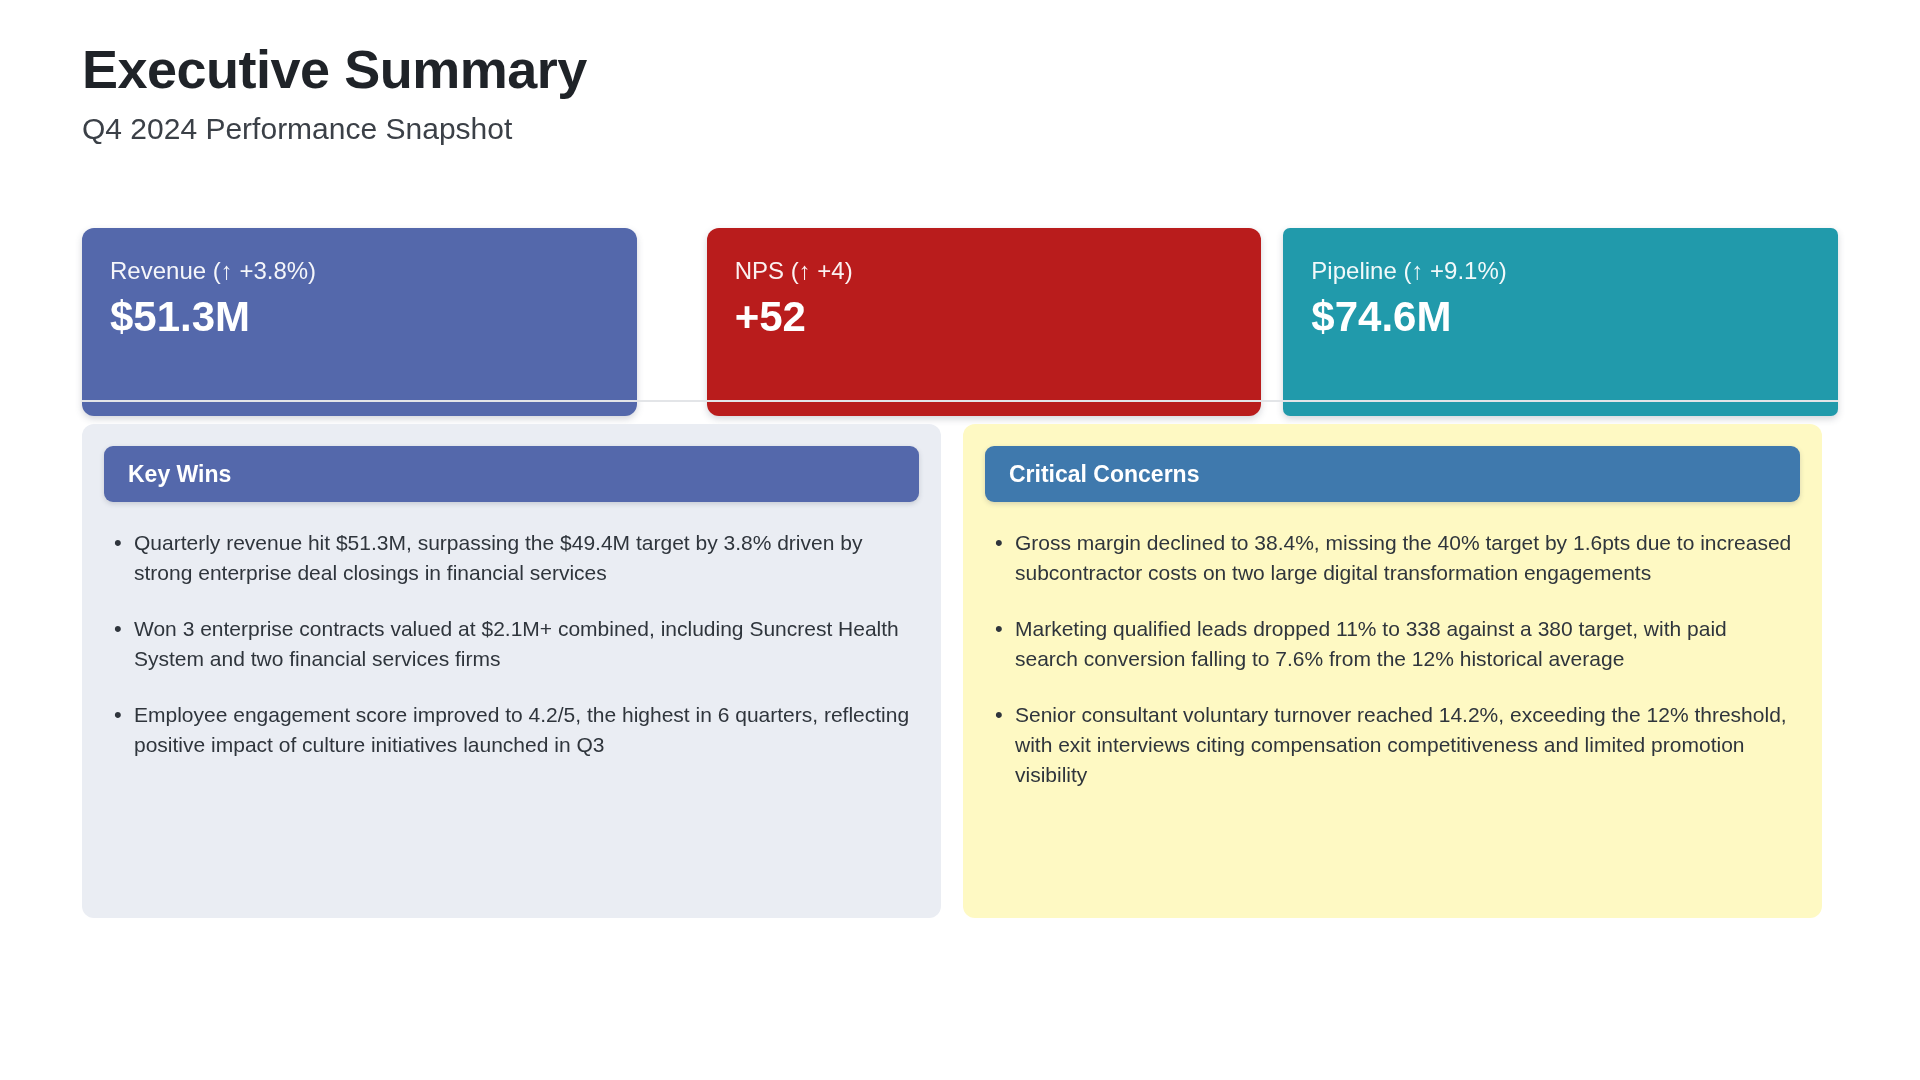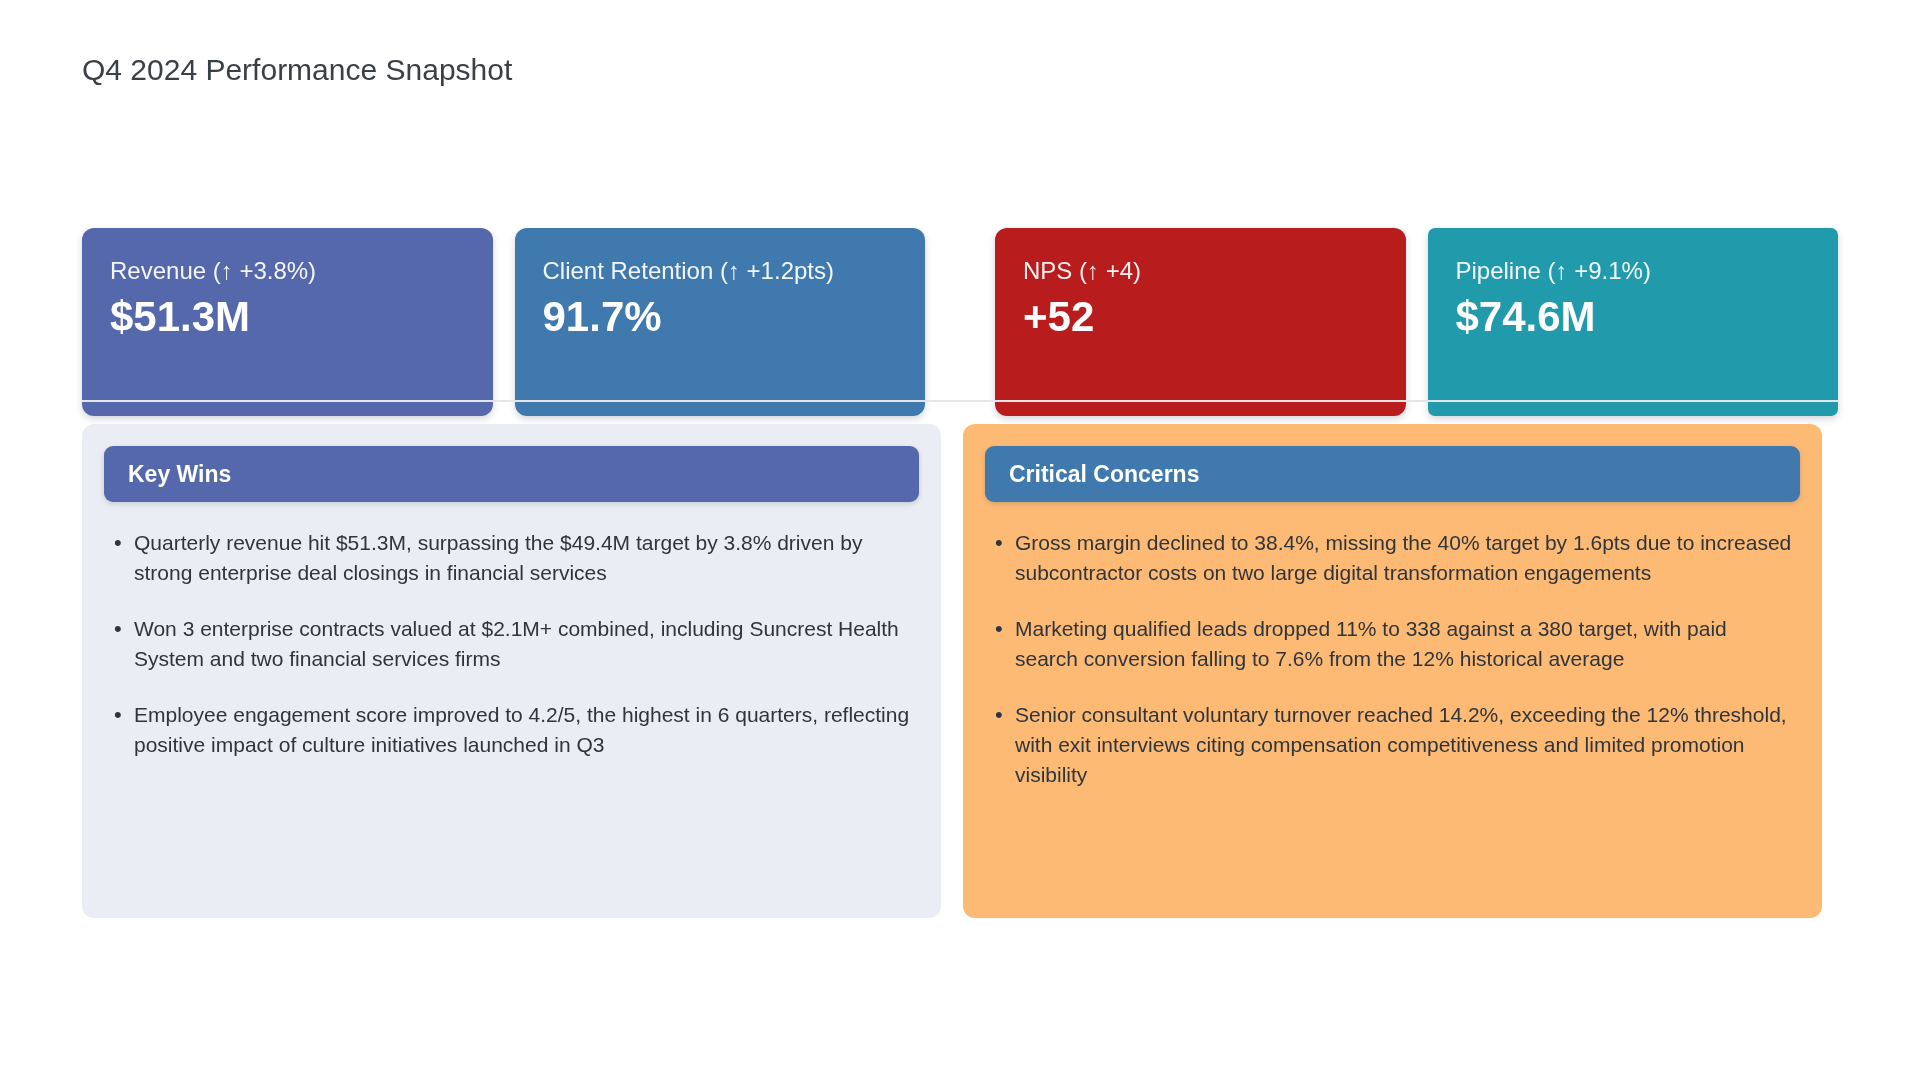--- a/index.html
+++ b/index.html
@@ -148,31 +148,28 @@
     color: #2f353c;
     font-weight: 400;
   }
 </style>
 </head>
 <body>
 
 <div class="slide">
 
   <div class="header">
+    <div class="page-title">Executive Summary</div>
     <div class="page-subtitle">Q4 2024 Performance Snapshot</div>
   </div>
 
   <div class="kpi-row" id="kpi-row">
       <div class="kpi-card" style="background: rgb(84, 104, 171);">
         <div class="kpi-label">Revenue (↑ +3.8%)</div>
         <div class="kpi-value">$51.3M</div>
-      </div>
-      <div class="kpi-card" style="background: rgb(63, 121, 173);">
-        <div class="kpi-label">Client Retention (↑ +1.2pts)</div>
-        <div class="kpi-value">91.7%</div>
       </div>
       <div class="kpi-card" style="background: #b91c1c; margin-left: 48px;">
         <div class="kpi-label">NPS (↑ +4)</div>
         <div class="kpi-value">+52</div>
       </div>
       <div class="kpi-card" style="background: rgb(33, 154, 171); border-radius: 7px;">
         <div class="kpi-label">Pipeline (↑ +9.1%)</div>
         <div class="kpi-value">$74.6M</div>
       </div>
     </div>
@@ -192,21 +189,21 @@
           <li class="bullet">
             <span class="bullet-dot">•</span>
             <span class="bullet-text">Won 3 enterprise contracts valued at $2.1M+ combined, including Suncrest Health System and two financial services firms</span>
           </li>
           <li class="bullet">
             <span class="bullet-dot">•</span>
             <span class="bullet-text">Employee engagement score improved to 4.2/5, the highest in 6 quarters, reflecting positive impact of culture initiatives launched in Q3</span>
           </li>
         </ul>
       </div>
-      <div class="panel concerns" style="background: #fdba74;">
+      <div class="panel concerns" style="background: #fef9c3;">
         <div class="panel-header" style="background: rgb(63, 121, 173);">
           <div class="panel-header-title">Critical Concerns</div>
         </div>
         <ul class="bullets">
           <li class="bullet">
             <span class="bullet-dot">•</span>
             <span class="bullet-text">Gross margin declined to 38.4%, missing the 40% target by 1.6pts due to increased subcontractor costs on two large digital transformation engagements</span>
           </li>
           <li class="bullet">
             <span class="bullet-dot">•</span>

